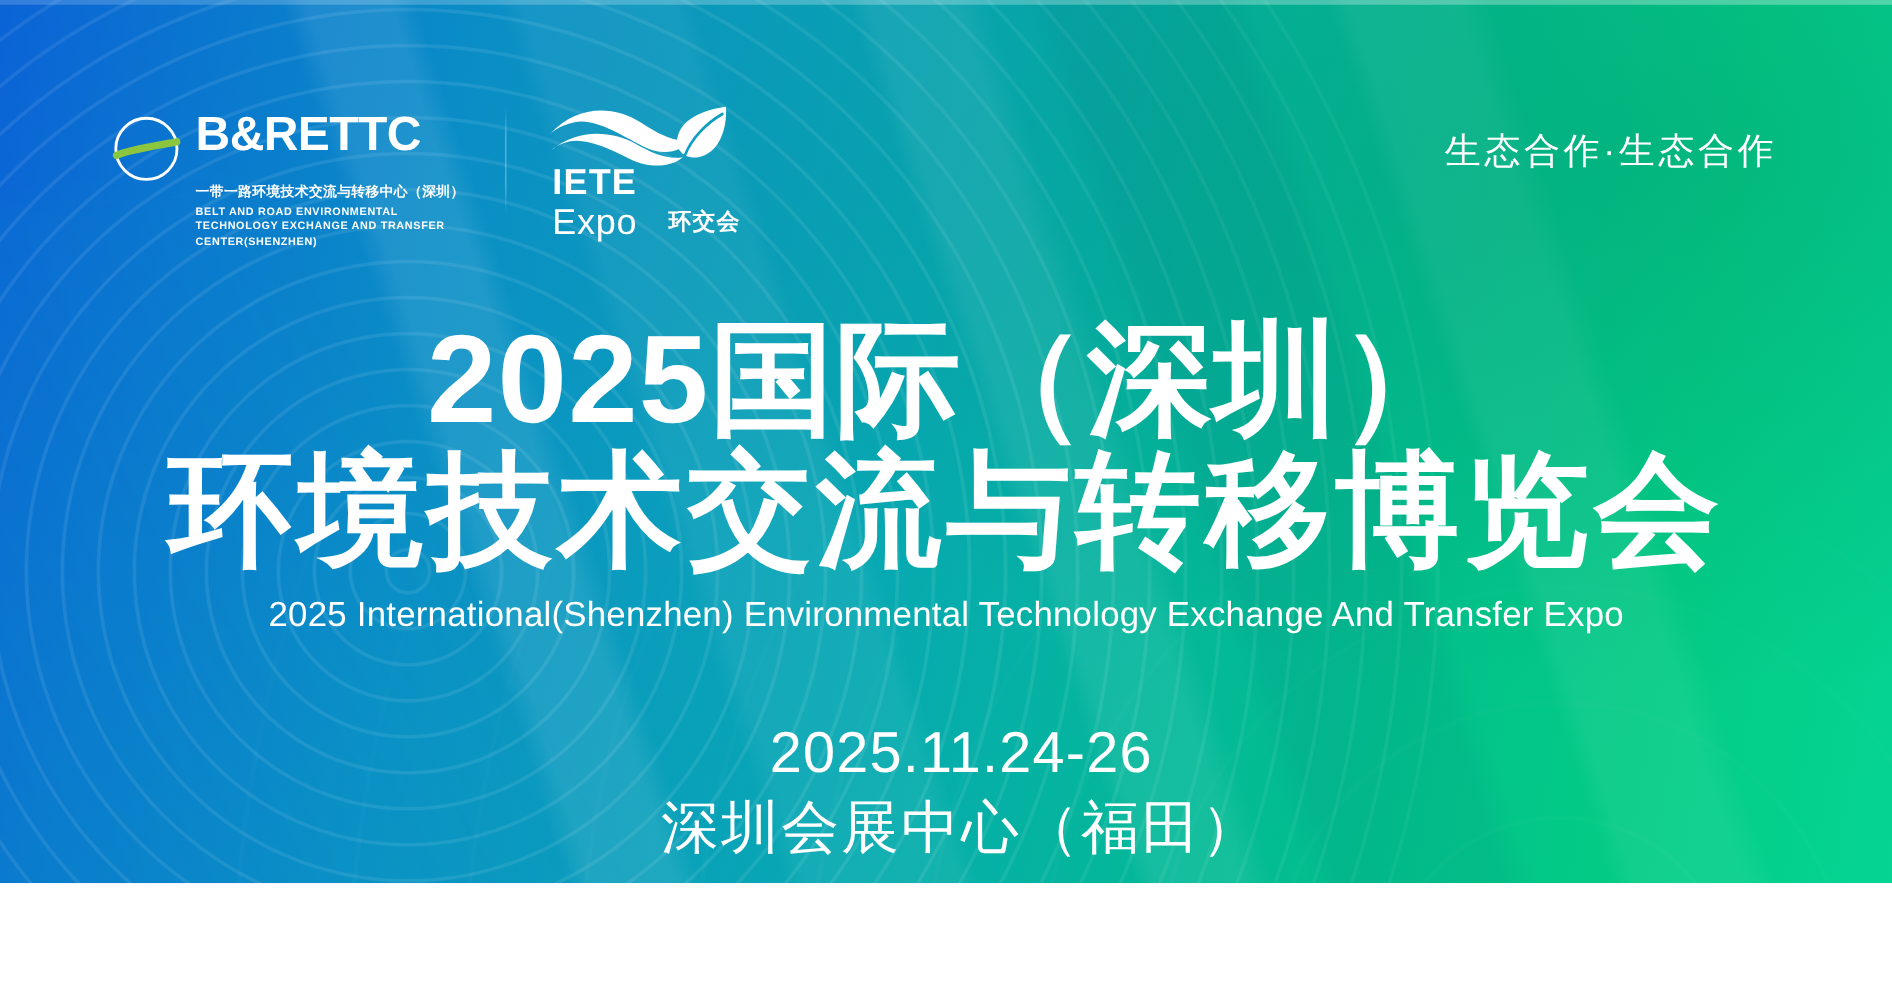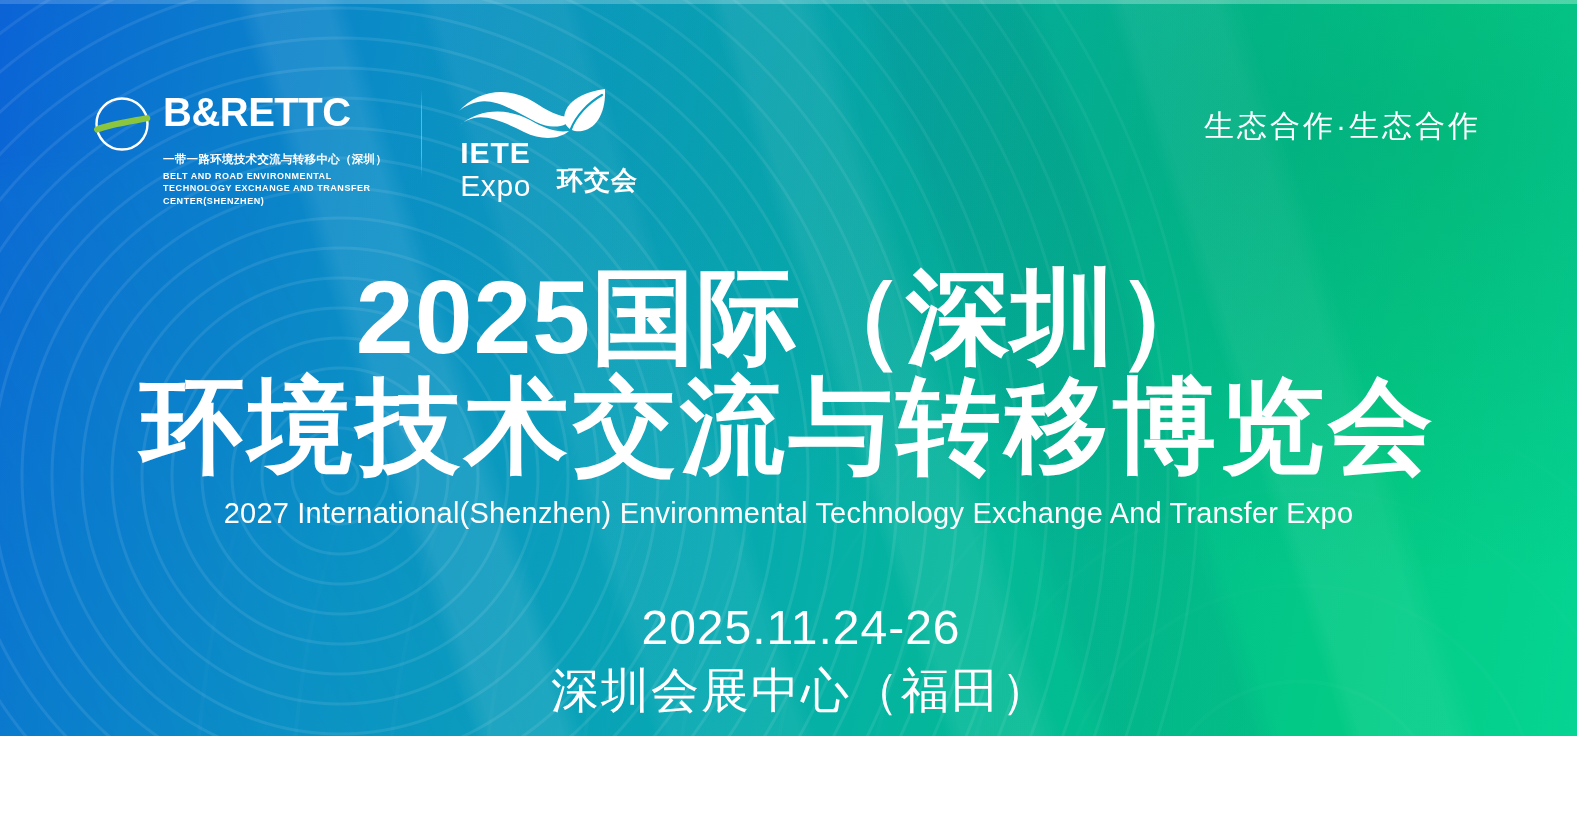--- a/index.html
+++ b/index.html
@@ -154,21 +154,21 @@
   .iete-mark{width:152px;height:56px;display:block;}
   .iete-type{display:flex;align-items:flex-end;gap:26px;margin-top:-4px;padding-left:4px;}
   .iete-letters{display:flex;flex-direction:column;line-height:1;}
   .iete-bold{
     font-size:30px;font-weight:700;color:#fff;letter-spacing:1px;line-height:1.02;
   }
   .iete-light{
     font-size:30px;font-weight:300;color:#fff;letter-spacing:.6px;line-height:1.05;margin-top:1px;
   }
   .iete-cn{
-    font-size:26px;font-weight:700;color:#fff;letter-spacing:1px;padding-bottom:3px;
+    font-size:19px;font-weight:700;color:#fff;letter-spacing:1px;padding-bottom:3px;
   }
 
   
   .slogan{
     font-size:30px;
     font-weight:400;
     letter-spacing:3px;
     color:#ffffff;
     white-space:nowrap;
     padding-top:22px;
@@ -291,21 +291,21 @@
         </span>
       </div>
     </div>
 
     <div class="slogan">生态合作·生态合作</div>
   </div>
 
   <div class="main">
     <div class="title-cn-1">2025国际（深圳）</div>
     <div class="title-cn-2">环境技术交流与转移博览会</div>
-    <div class="title-en">2027 International(Shenzhen) Environmental Technology Exchange And Transfer Expo</div>
+    <div class="title-en">2025 International(Shenzhen) Environmental Technology Exchange And Transfer Expo</div>
   </div>
 
   <div class="info">
     <div class="info-date">2025.11.24-26</div>
     <div class="info-venue">深圳会展中心（福田）</div>
   </div>
 
 </div>
 
 </body></html>

